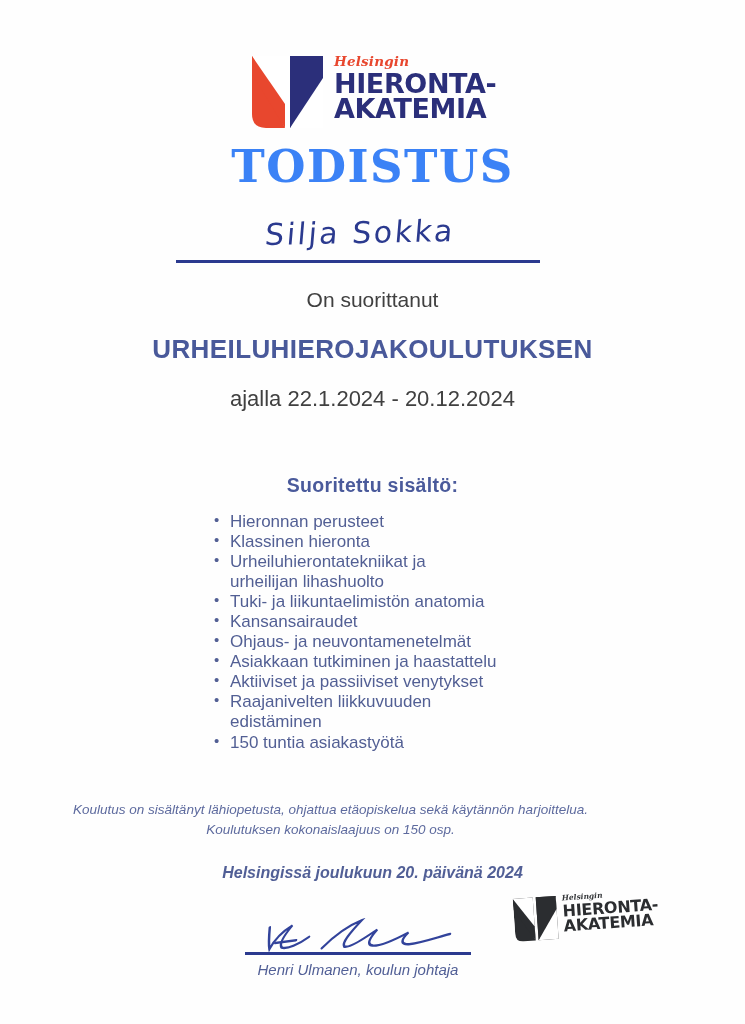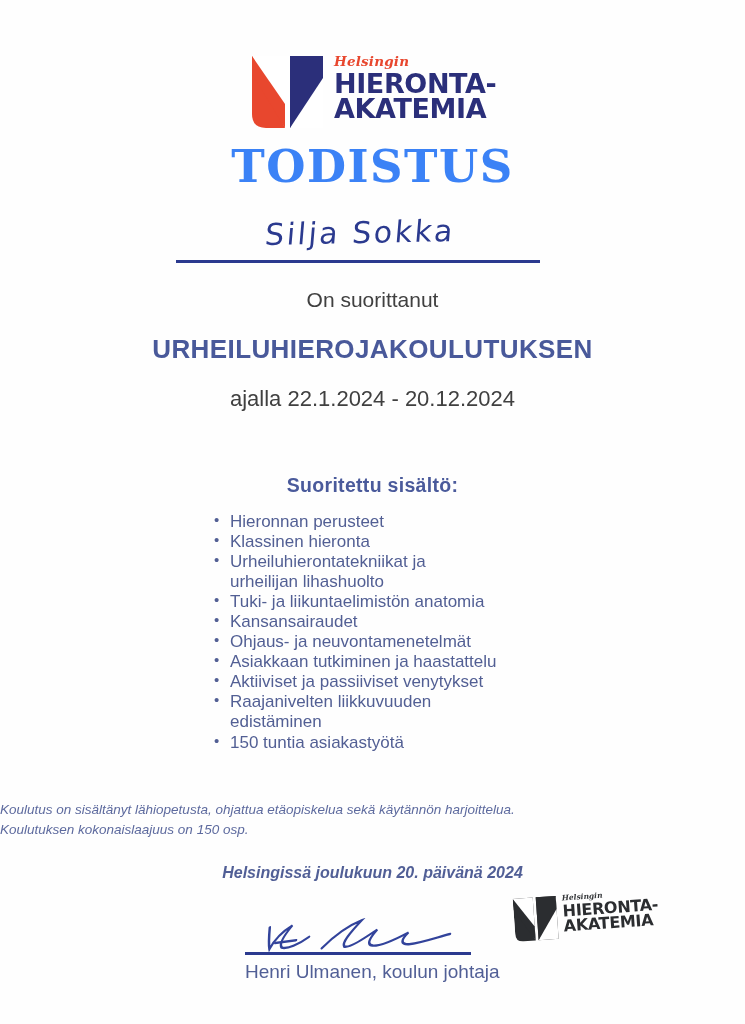--- a/index.html
+++ b/index.html
@@ -168,21 +168,21 @@
     display: block;
     padding-left: 0;
   }
 
   
   .footnote {
     position: absolute;
     top: 800px;
     left: 0;
     width: 661px;
-    text-align: left;
+    text-align: center;
     font-size: 13.5px;
     font-style: italic;
     color: #5d6a9e;
     line-height: 1.45;
   }
 
   
   .place-date {
     position: absolute;
     top: 864px;
@@ -215,21 +215,22 @@
     overflow: hidden;
   }
   .sig-rule {
     height: 3px;
     background: #2b3a8f;
     width: 226px;
     margin-top: 1px;
   }
   .sig-name {
     margin-top: 6px;
-    font-size: 19px;
+    font-size: 15px;
+    font-style: italic;
     color: #515f96;
     white-space: nowrap;
   }
 
   
   .logo-footer {
     position: absolute;
     left: 515px;
     top: 893px;
     width: 140px;

